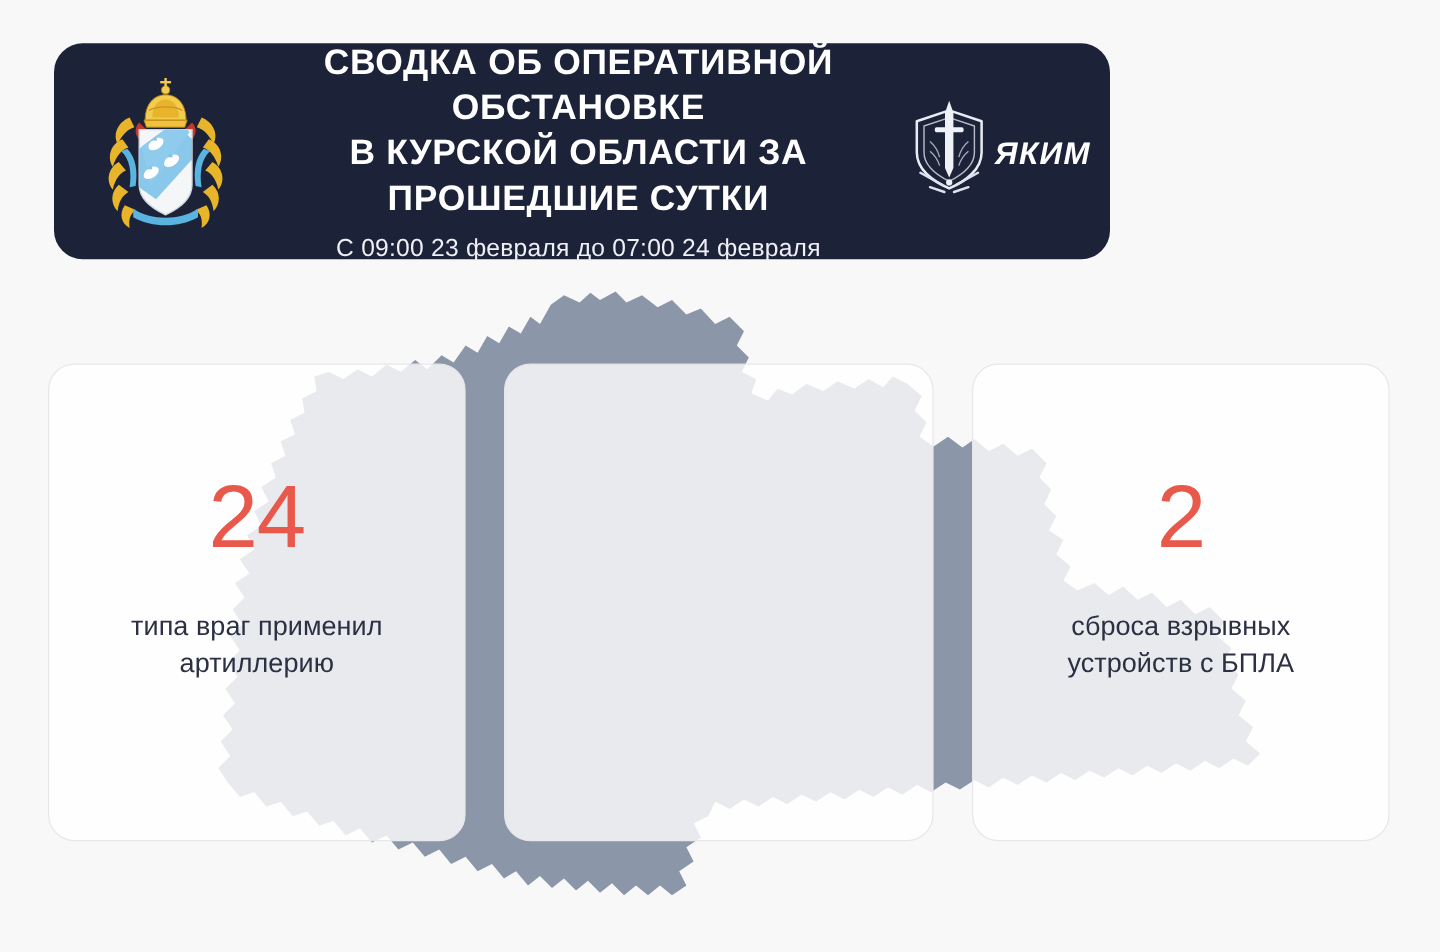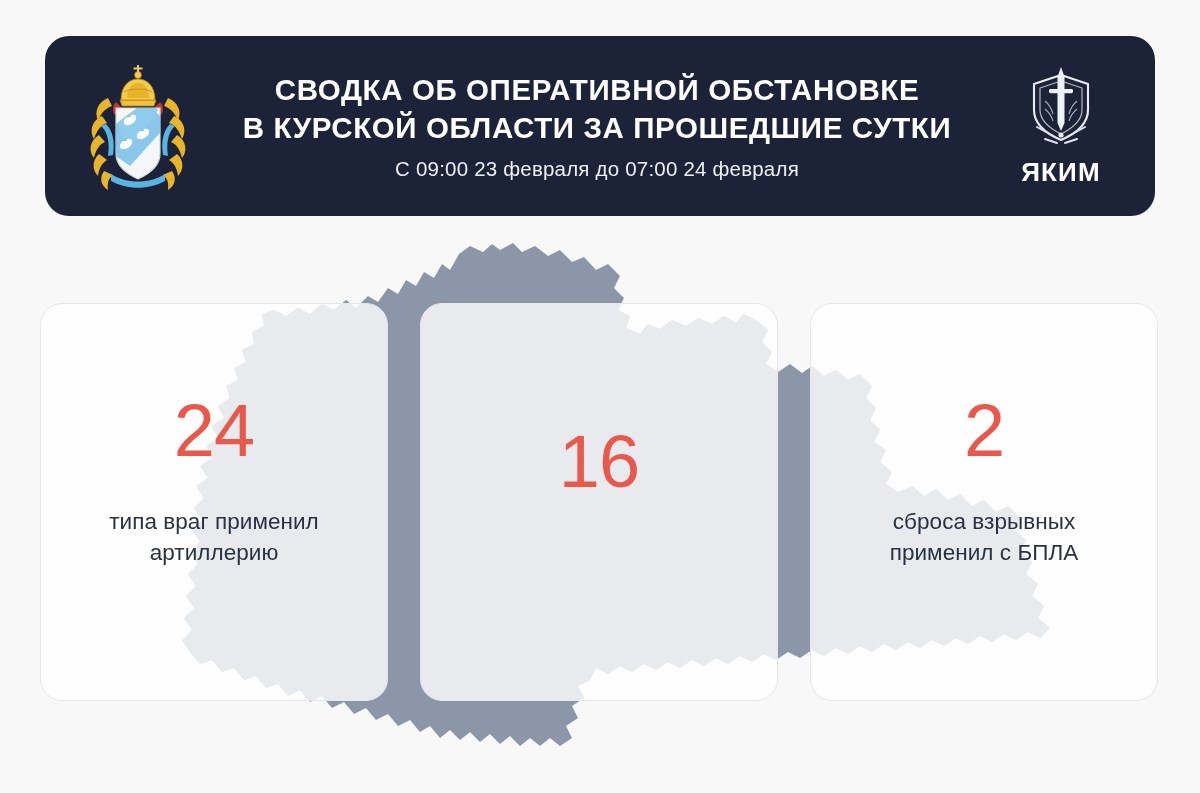--- a/index.html
+++ b/index.html
@@ -21,21 +21,21 @@
     width: 1200px;
     height: 793px;
     background: #f8f8f9;
   }
 
   
   .header-bar {
     position: absolute;
     left: 45px;
     top: 36px;
-    width: 1110px;
+    width: 880px;
     height: 180px;
     background: #1c2339;
     border-radius: 24px;
     display: flex;
     align-items: center;
     justify-content: space-between;
     box-sizing: border-box;
     padding: 0 34px 0 38px;
   }
 
@@ -69,23 +69,24 @@
     font-size: 20.5px;
     font-weight: normal;
     margin-top: 10px;
     letter-spacing: 0.2px;
   }
 
   .brand-slot {
     width: 120px;
     flex: 0 0 120px;
     display: flex;
-    flex-direction: column;
+    flex-direction: row;
     align-items: center;
     justify-content: center;
+    font-style: italic;
   }
 
   .brand-name {
     color: #ffffff;
     font-size: 26px;
     font-weight: bold;
     letter-spacing: 1.2px;
     margin-top: 4px;
   }
 
@@ -318,24 +319,23 @@
 
   <div class="cards-row">
 
     <div class="card card-1">
       <div class="card-number">24</div>
       <div class="card-caption">типа враг применил
 артиллерию</div>
     </div>
 
     <div class="card card-2">
-      <div class="card-number">16</div>
     </div>
 
     <div class="card card-3">
       <div class="card-number">2</div>
       <div class="card-caption">сброса взрывных
-применил с БПЛА</div>
+устройств с БПЛА</div>
     </div>
 
   </div>
 
 </div>
 
 </body></html>

